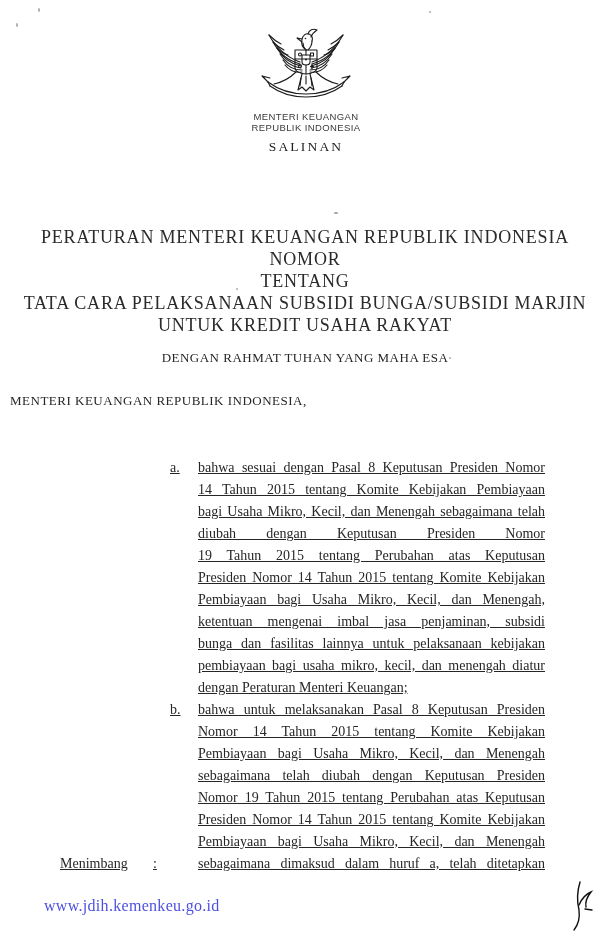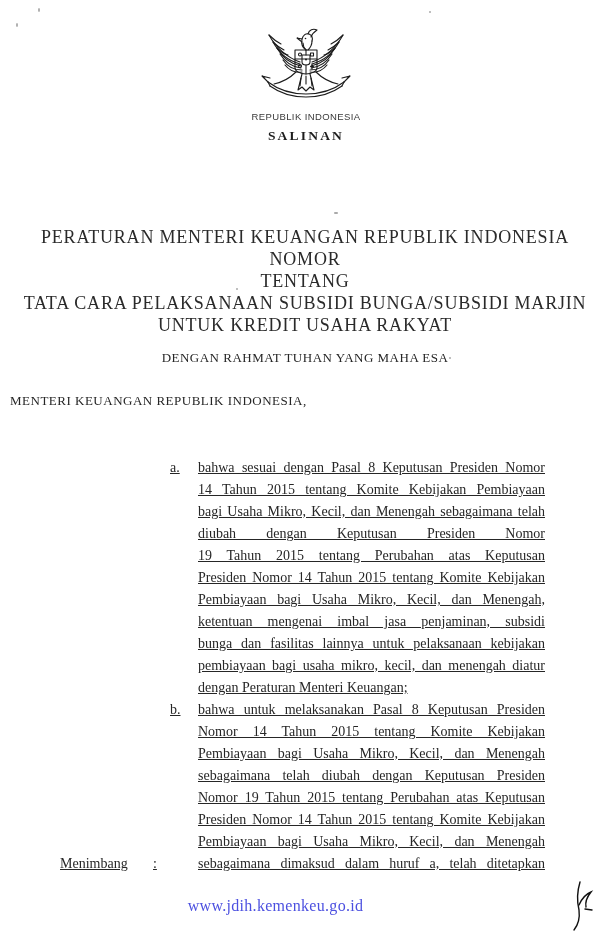--- a/index.html
+++ b/index.html
@@ -13,21 +13,21 @@
     overflow:hidden;
   }
   
   .letterhead{position:absolute;top:26px;left:0;width:612px;text-align:center;}
   .emblem{display:block;margin:0 auto;}
   .ministry{
     font-family:"Liberation Sans",sans-serif;
     font-size:9.5px;line-height:11px;letter-spacing:.4px;color:#3a3a3a;margin-top:3px;
   }
   .salinan{
-    margin-top:6px;font-size:13.5px;font-weight:bold;letter-spacing:2.2px;color:#1d1d1d;
+    margin-top:6px;font-size:13.5px;font-weight:normal;letter-spacing:2.2px;color:#1d1d1d;
   }
   
   .title-block{position:absolute;top:226px;left:10px;width:590px;text-align:center;
     font-size:18px;letter-spacing:.8px;color:#2a2a2a;}
   .tl{height:22px;line-height:22px;white-space:nowrap;}
   .nomor-row{display:flex;justify-content:center;gap:29px;}
   
   .invocation{position:absolute;top:350px;left:10px;width:590px;text-align:center;
     font-size:13px;letter-spacing:.5px;}
   .authority{position:absolute;top:393px;left:10px;width:590px;text-align:left;
@@ -38,22 +38,22 @@
   .c-label{width:93px;line-height:22px;}
   .c-colon{width:17px;line-height:22px;}
   .c-items{width:375px;}
   .c-item{display:flex;}
   .c-marker{width:28px;line-height:22px;}
   .c-lines{width:347px;}
   .jl{line-height:22px;height:22px;text-align:justify;text-align-last:justify;overflow:hidden;}
   .jl.left-last{text-align-last:left;}
   
   .footer-link{
-    position:absolute;top:897px;left:0;width:551px;text-align:center;
-    font-size:16px;letter-spacing:.3px;color:#4c50e0;text-decoration:none;display:block;
+    position:absolute;top:897px;left:0;width:551px;text-align:left;
+    font-size:16px;letter-spacing:.3px;color:#4c50e0;text-decoration:none;display:block;padding-left:44px;
   }
   .paraph{position:absolute;left:566px;top:879px;}
   
   .speck{position:absolute;background:#8d8d8d;border-radius:50%;opacity:.75;}
 </style>
 </head>
 <body>
 
 <div class="page">
 
@@ -108,20 +108,21 @@
 
         <path d="M50 46 C44 52 37 56 28 58 M70 46 C76 52 83 56 92 58"></path>
 
         <path d="M22 56 C34 65 46 68 60 68 C74 68 86 65 98 56"></path>
         <path d="M24 60 C35 68 47 71 60 71 C73 71 85 68 96 60"></path>
         <path d="M22 56 L16 50 L24 52 M98 56 L104 50 L96 52"></path>
         <path d="M22 56 L24 60 M98 56 L96 60"></path>
       </g>
     </svg>
     <div class="ministry">
+      <div>MENTERI KEUANGAN</div>
       <div>REPUBLIK INDONESIA</div>
     </div>
     <div class="salinan">SALINAN</div>
   </header>
 
   <section class="title-block">
     <div class="tl">PERATURAN MENTERI KEUANGAN REPUBLIK INDONESIA</div>
     <div class="tl nomor-row">
       <span>NOMOR</span>
     </div>

